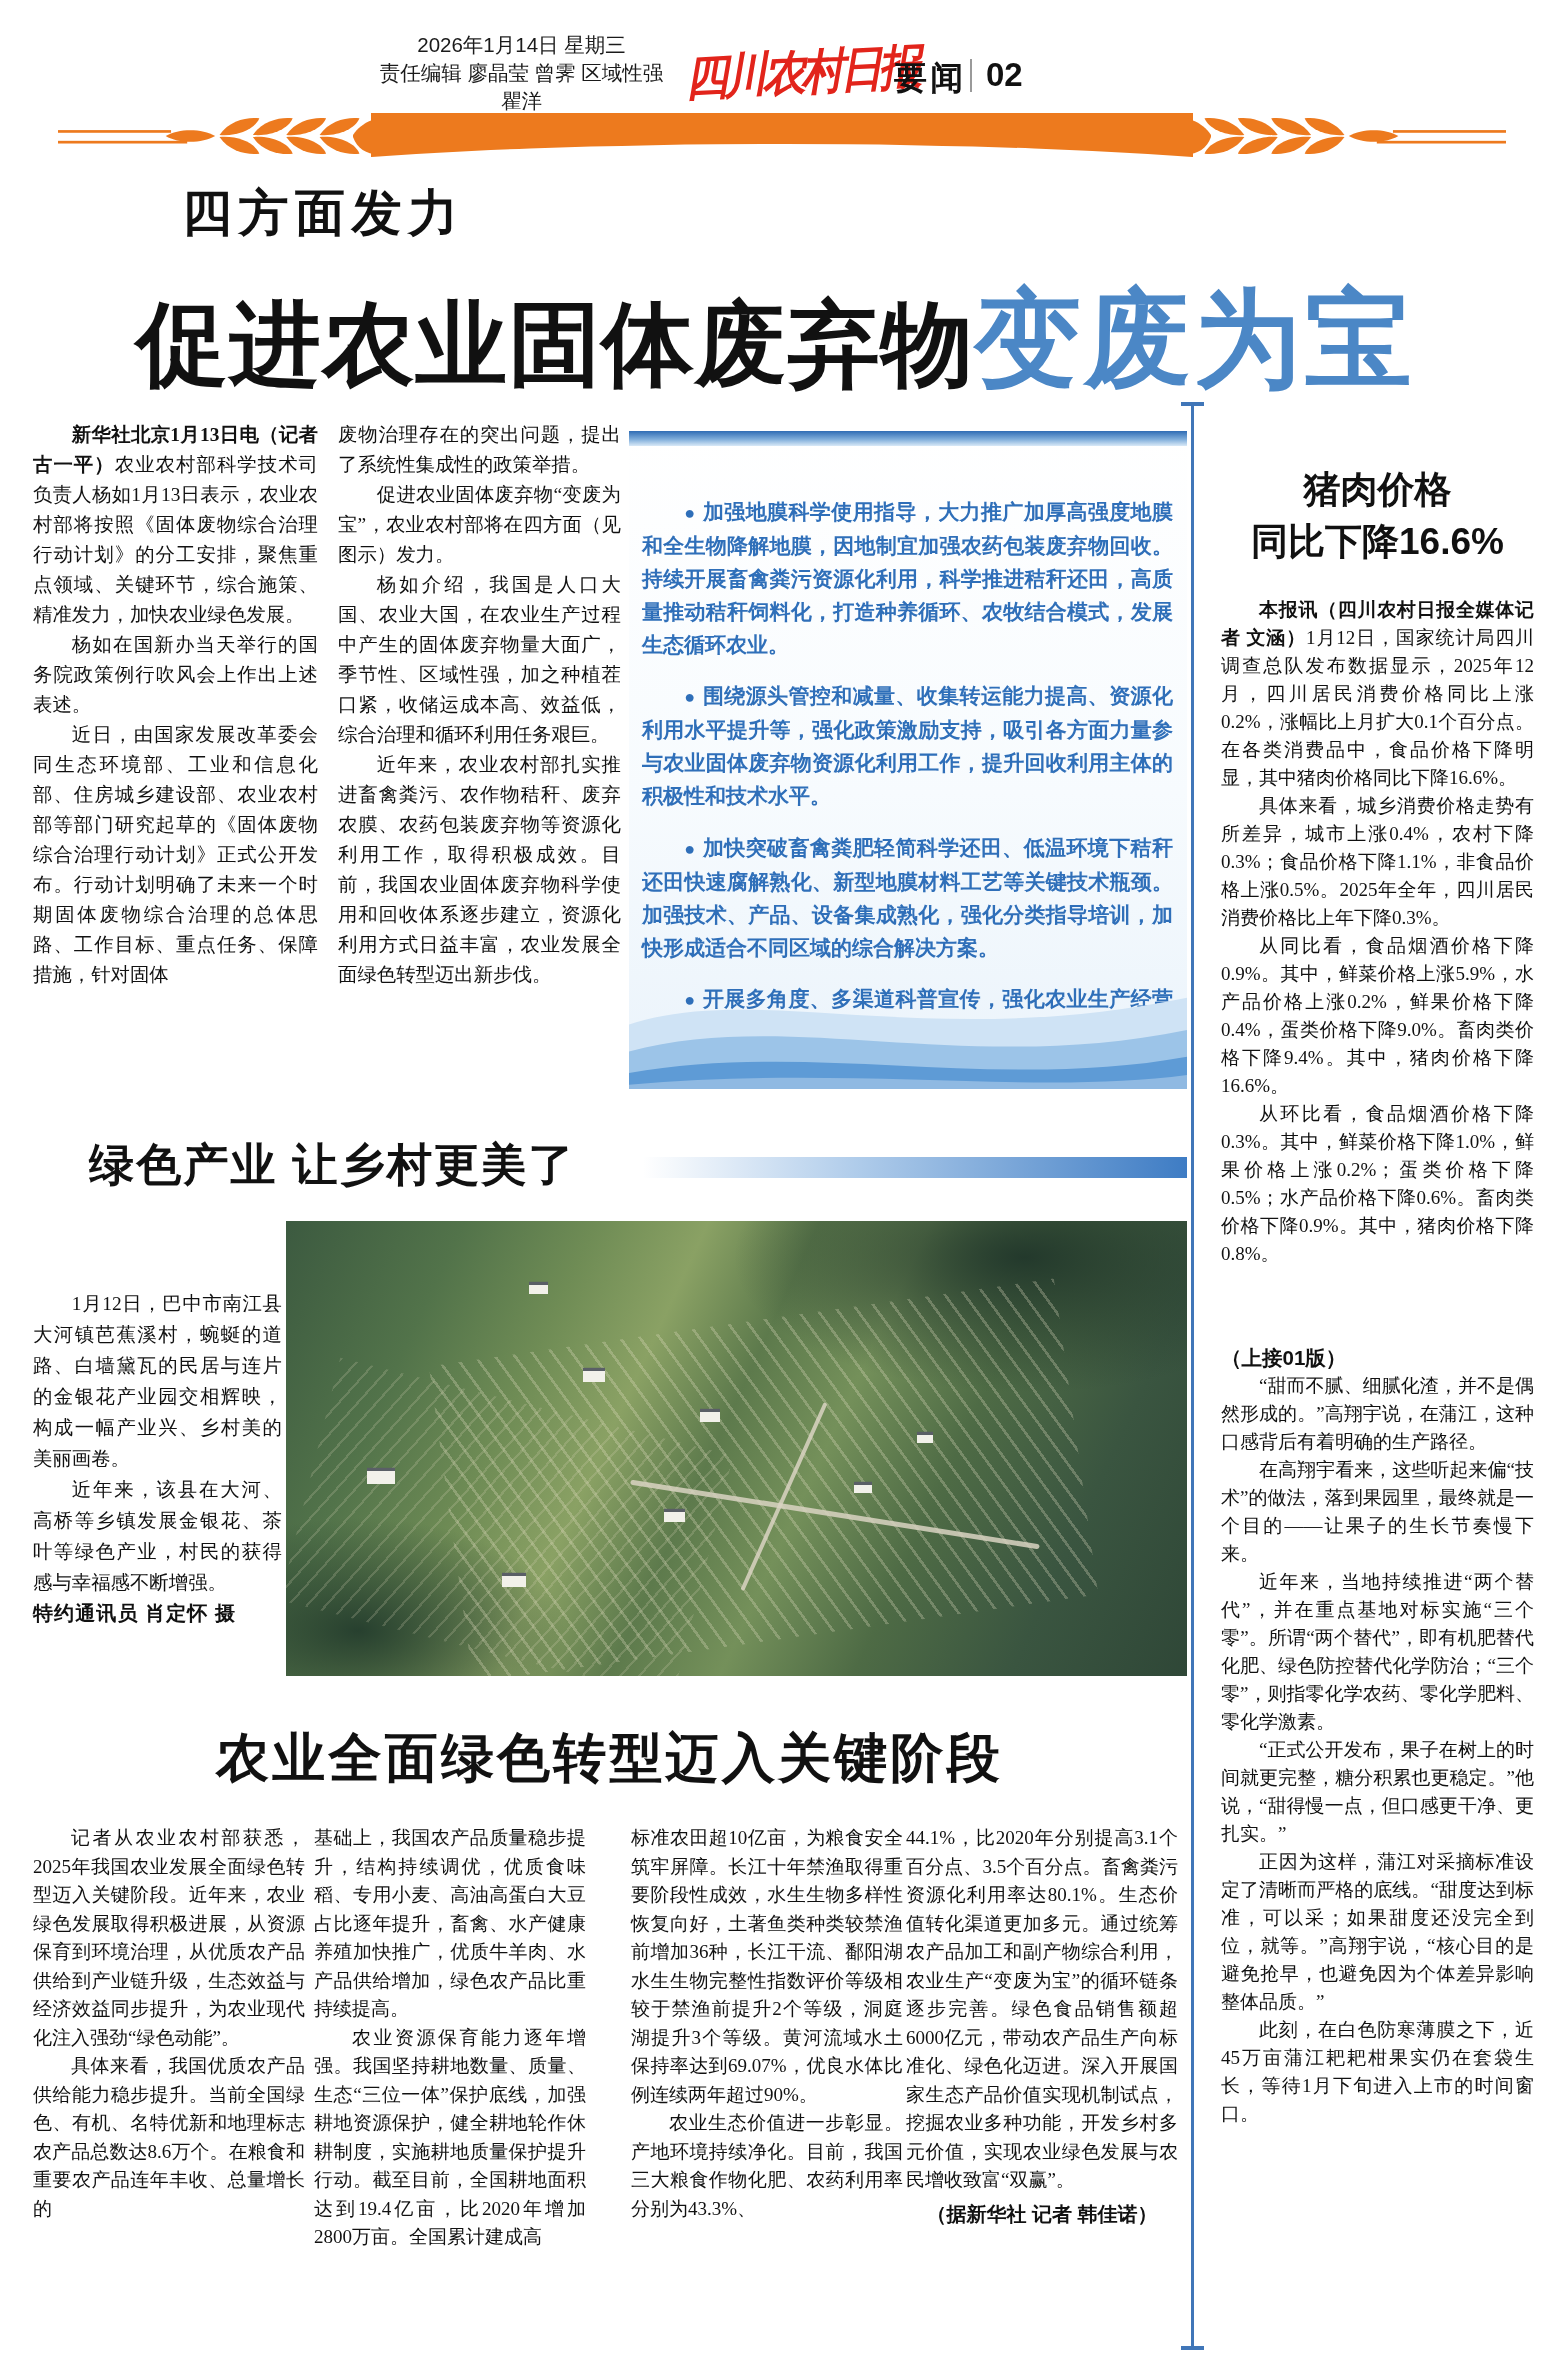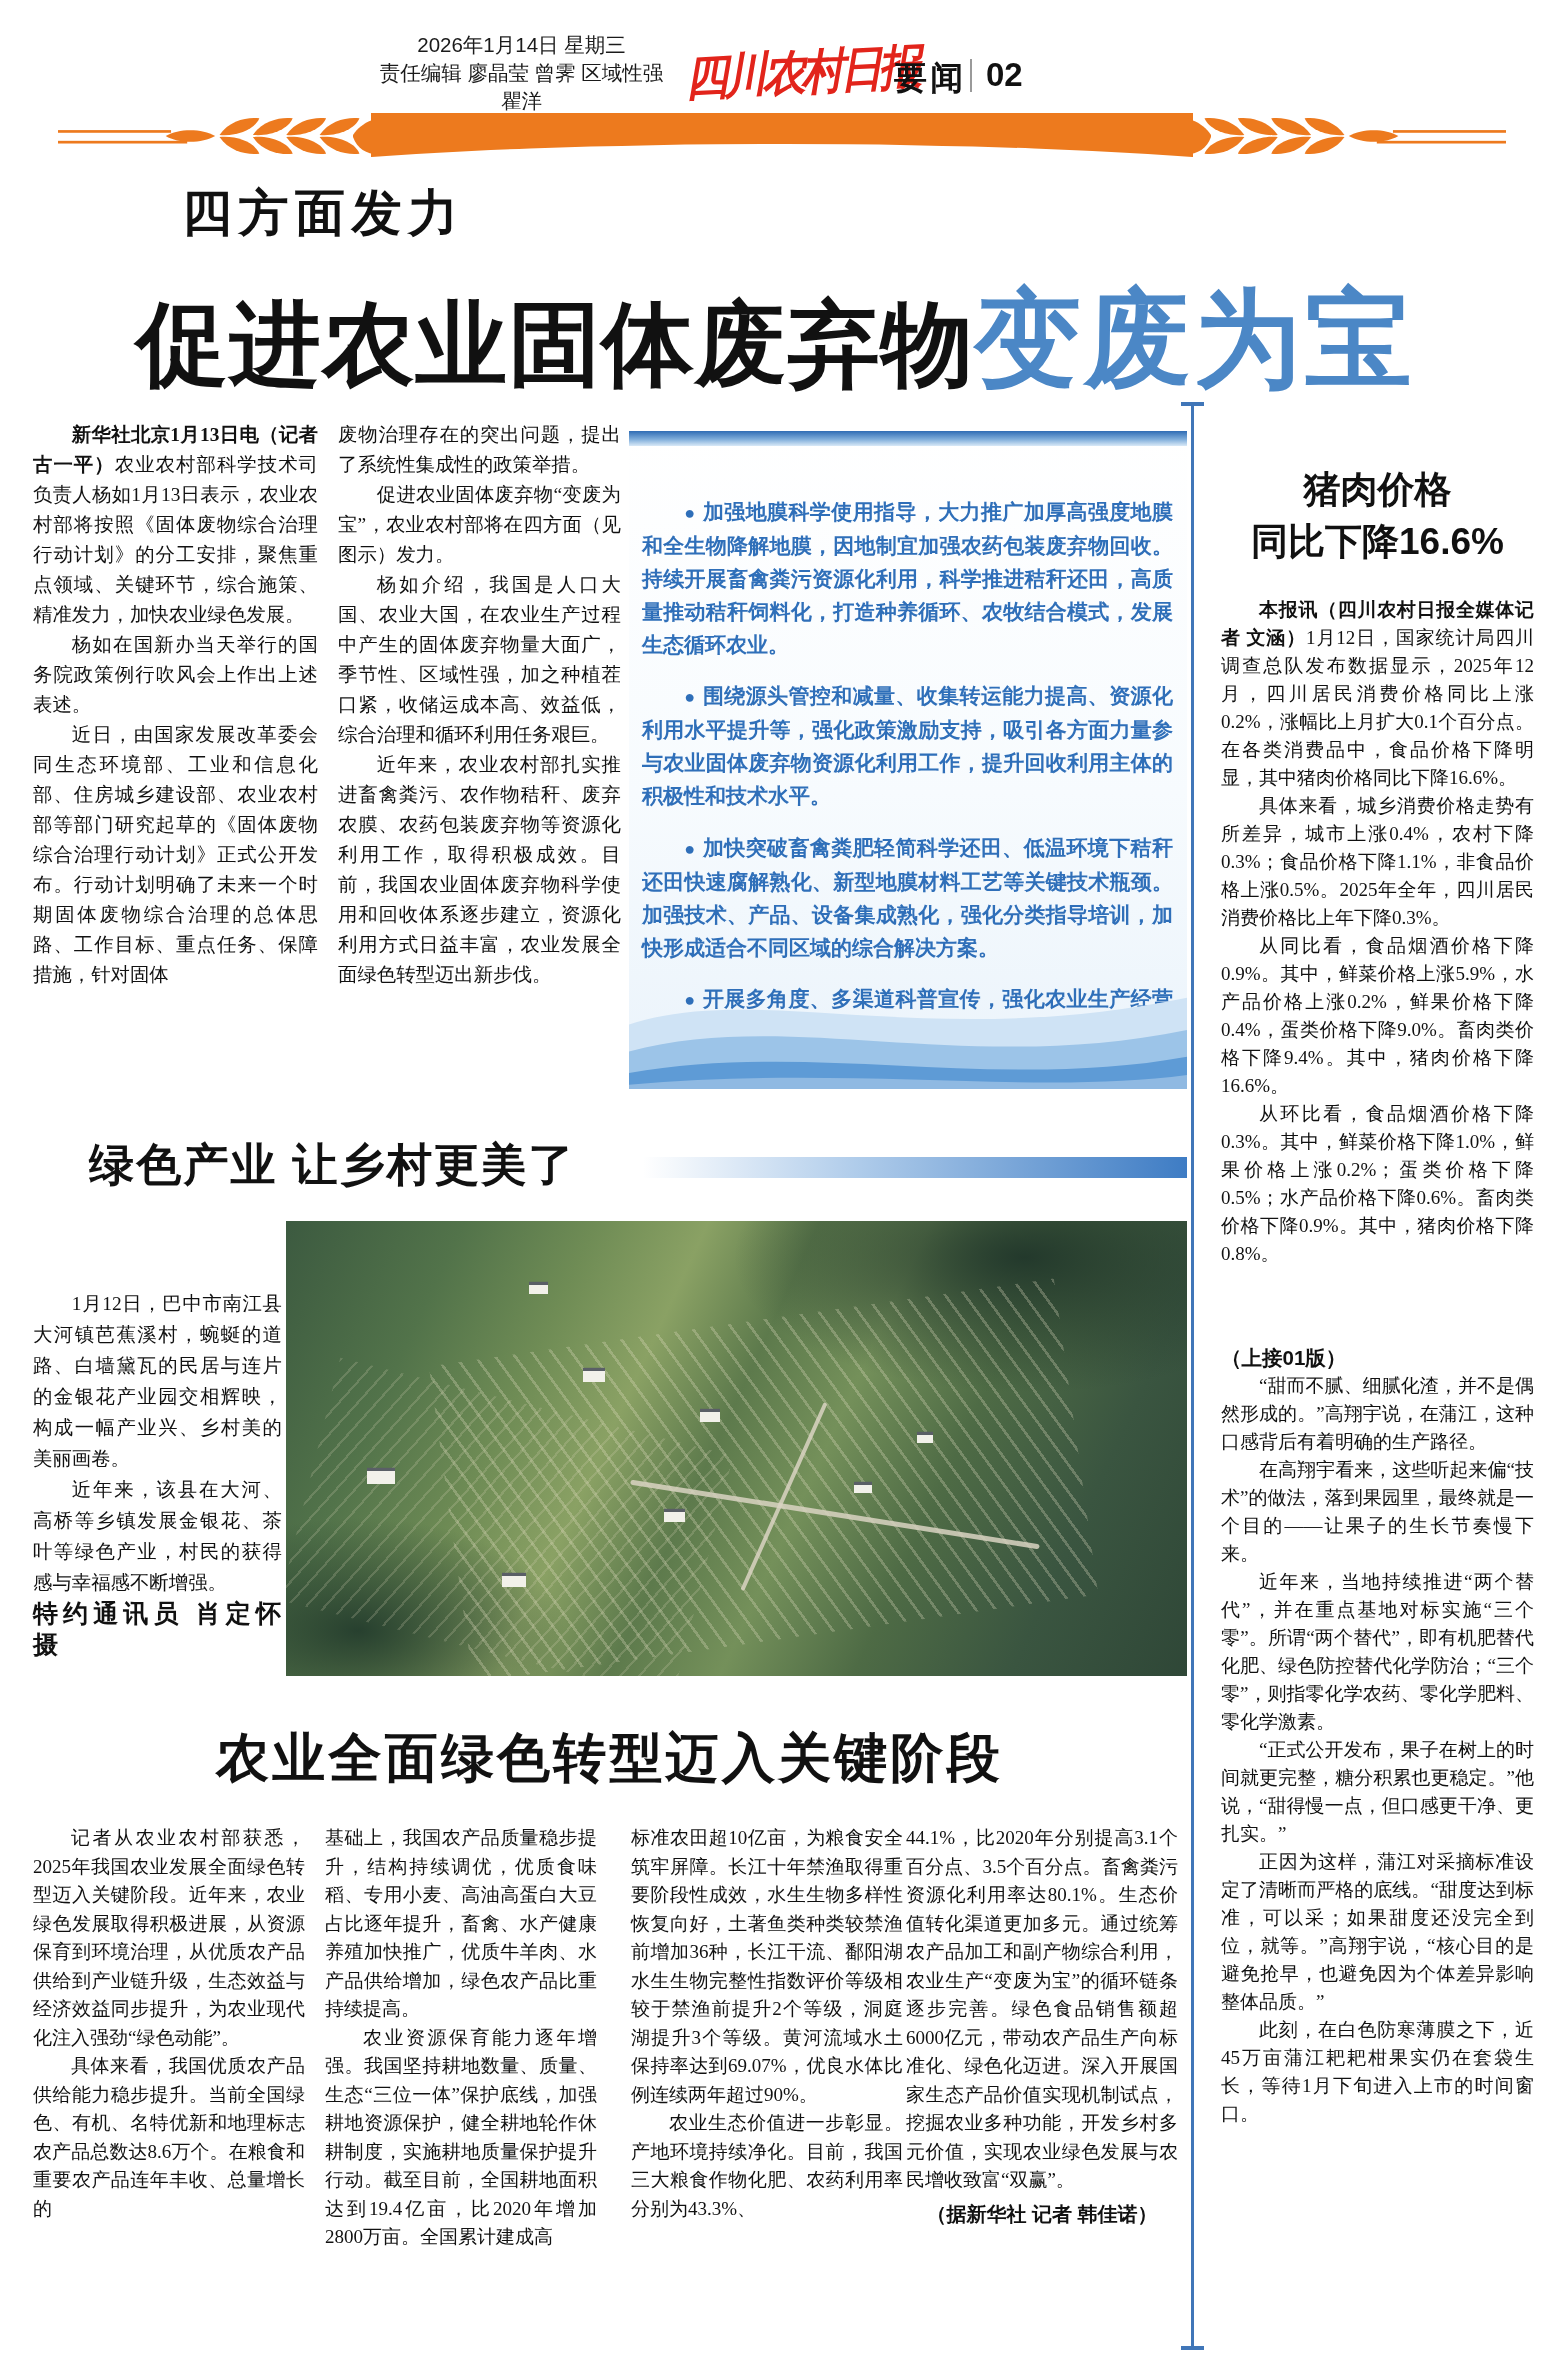--- a/index.html
+++ b/index.html
@@ -78,28 +78,28 @@
             background:repeating-linear-gradient(62deg,rgba(234,228,202,.55) 0 2.7px,rgba(90,115,70,.0) 2.7px 16px);}
   .terraces2{position:absolute;left:2%;top:40%;width:45%;height:55%;opacity:.4;transform:rotate(14deg);
              background:repeating-linear-gradient(118deg,rgba(222,215,188,.5) 0 2.2px,rgba(70,95,60,0) 2.2px 14px);}
   .road{position:absolute;background:#d9d4c2;border-radius:21.5px;opacity:.85;}
   .road1{left:38%;top:64%;width:46%;height:4.8px;transform:rotate(9deg);}
   .road2{left:55%;top:38%;width:3.8px;height:45%;transform:rotate(24deg);}
   .house{position:absolute;background:#f2f1ea;box-shadow:0 -3.2px 0 #5a5f66;}
   .photo-caption{left:33px;top:1288px;width:249px;font-size:19.4px;line-height:31px;}
   .photo-caption p{margin:0;text-indent:2em;}
   .photo-credit{margin-top:14px;text-indent:0 !important;font-family:"Liberation Sans","DejaVu Sans",sans-serif;
-                font-weight:700;font-size:25px;letter-spacing:1.1px;}
+                font-weight:700;font-size:20px;letter-spacing:1.1px;}
 
   
   .bottom-headline{position:absolute;left:32px;top:1723px;width:1155px;text-align:center;
                    font-size:53px;font-weight:900;letter-spacing:3.2px;white-space:nowrap;}
   .bottom-col{top:1824px;width:272px;font-size:19px;line-height:28.5px;}
   #bcol1{left:33px;}
-  #bcol2{left:325px;}
+  #bcol2{left:314px;}
   #bcol3{left:631px;}
   #bcol4{left:906px;}
   .byline{margin-top:5.4px !important;text-indent:0 !important;text-align:center;
           font-family:"Liberation Sans","DejaVu Sans",sans-serif;font-weight:700;font-size:20px;}
 </style>
 </head>
 <body>
 
 <div class="page">
 

